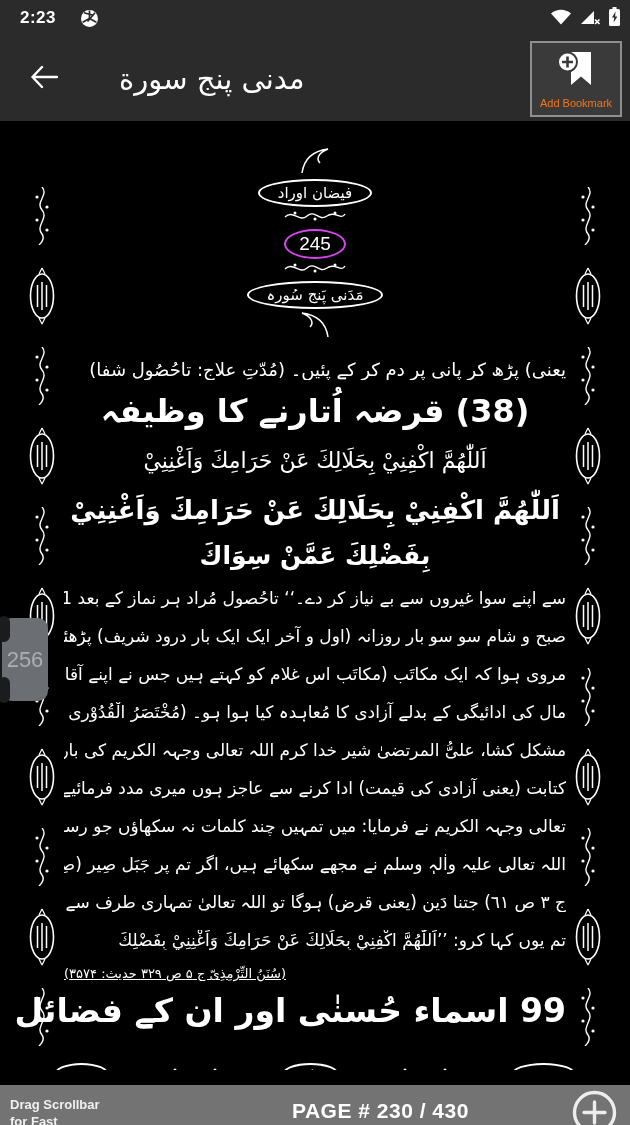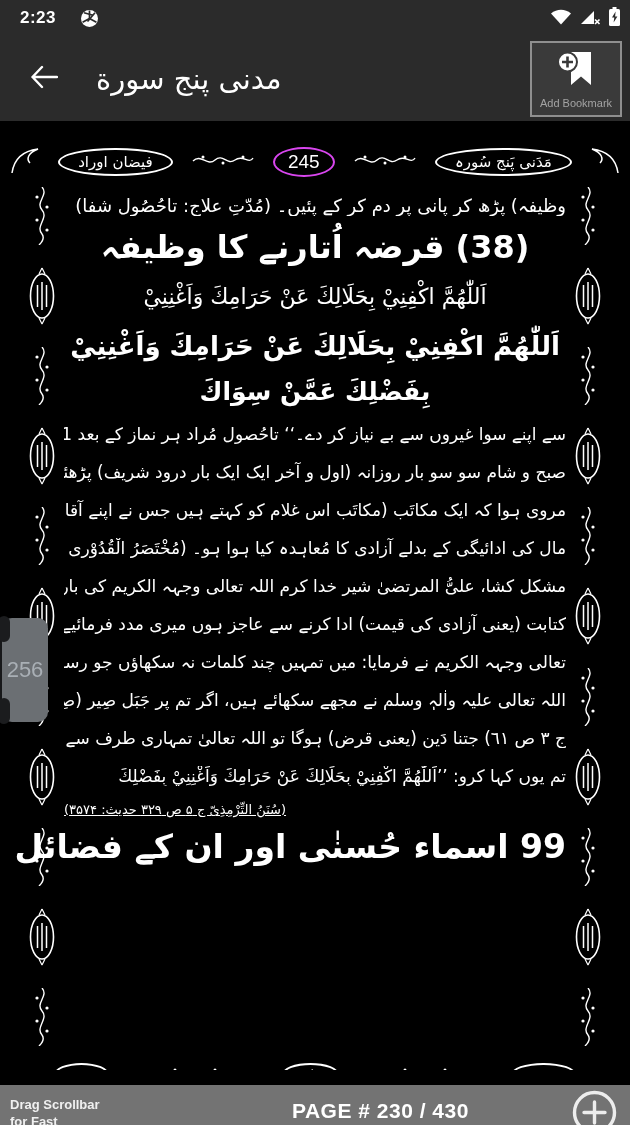--- a/index.html
+++ b/index.html
@@ -14,30 +14,30 @@
   .status-bar{position:absolute;top:0;left:0;right:0;height:36px;background:#2b2b2b;
     display:flex;align-items:center;padding:4px 10px;box-sizing:border-box;z-index:5;}
   .status-time{font-size:17px;font-weight:bold;margin-left:10px;letter-spacing:.5px;}
   .notif-icon{margin-left:24px;display:flex;}
   .status-right{margin-left:auto;display:flex;gap:8px;align-items:center;}
 
   
   .app-bar{position:absolute;top:36px;left:0;right:0;height:85px;background:#2b2b2b;
     display:flex;align-items:center;z-index:5;}
   .back-btn{margin-left:26px;background:none;border:none;padding:4px;cursor:pointer;display:flex;}
-  .app-title{font-size:29px;margin-left:34px;font-family:"DejaVu Sans",sans-serif;direction:rtl;}
+  .app-title{font-size:29px;margin-left:57px;font-family:"DejaVu Sans",sans-serif;direction:rtl;}
   .bookmark-btn{position:absolute;right:8px;top:5px;width:92px;height:76px;background:#3a3a3a;
     border:2px solid #8f8f8f;display:flex;flex-direction:column;align-items:center;
-    justify-content:center;gap:3px;cursor:pointer;color:#a3a3a3;box-sizing:border-box;}
+    justify-content:center;gap:3px;cursor:pointer;color:#f97316;box-sizing:border-box;}
   .bookmark-label{font-size:11px;}
 
   
   .page{position:absolute;top:121px;left:0;right:0;bottom:55px;background:#000;overflow:hidden;}
   .ornament-row{display:flex;align-items:center;justify-content:space-between;
-    margin:24px 10px 0 10px;}
+    margin:24px 10px 0 10px;flex-direction:column;}
   .cartouche{border:2px solid #fff;border-radius:50%;padding:3px 18px;font-size:15px;
     background:#000;white-space:nowrap;}
   .page-num-oval{border:2px solid #d946ef;border-radius:50%;padding:2px 13px;font-size:19px;}
 
   .farman-box{margin:12px 32px 0 32px;border-top:4px dotted #ccc;border-bottom:4px dotted #ccc;
     border-left:2px dotted #999;border-right:2px dotted #999;padding:9px 10px;text-align:center;
     font-size:14.5px;line-height:1.5;}
   .farman-lead{font-weight:bold;font-size:17px;}
 
   .text-col{margin:0 64px;direction:rtl;}
@@ -55,21 +55,21 @@
   .side-border{position:absolute;top:66px;bottom:24px;width:34px;display:flex;
     flex-direction:column;align-items:center;justify-content:space-between;}
   .side-border.left{left:25px;}
   .side-border.right{right:25px;}
 
   .page-footer{position:absolute;left:0;right:0;bottom:-16px;display:flex;
     justify-content:space-evenly;align-items:center;}
   .footer-cartouche{border:2px solid #fff;border-radius:50%;padding:2px 16px;font-size:13px;background:#000;}
 
   
-  .scroll-thumb{position:absolute;left:2px;top:618px;width:46px;height:104px;background:#6b6f73;
+  .scroll-thumb{position:absolute;left:2px;top:618px;width:46px;height:83px;background:#6b6f73;
     border-radius:10px;display:flex;align-items:center;justify-content:center;cursor:grab;z-index:6;
     box-shadow:-3px 0 0 #17181a;}
   .scroll-thumb::before,.scroll-thumb::after{content:"";position:absolute;left:-4px;width:12px;height:26px;
     background:#1b1c1e;border-radius:6px;}
   .scroll-thumb::before{top:-2px;}
   .scroll-thumb::after{bottom:-2px;}
   .scroll-thumb-label{font-size:22px;color:#a9afb5;}
 
   
   .bottom-bar{position:absolute;left:0;right:0;bottom:0;height:40px;background:#737373;z-index:5;overflow:hidden;}
@@ -167,21 +167,21 @@
     <span class="cartouche ar">مَدَنی پَنج سُورہ</span>
     <span>
       <svg width="30" height="30" viewBox="0 0 30 30">
           <path d="M28 28 C26 14 18 6 2 4 C12 8 14 14 10 18" fill="none" stroke="#fff" stroke-width="1.5"></path>
         </svg>
     </span>
   </div>
 
 
   <div class="text-col ar">
-    <div class="intro-line">وظیفہ) پڑھ کر پانی پر دم کر کے پئیں۔ (مُدّتِ علاج: تاحُصُولِ شفا)</div>
+    <div class="intro-line">یعنی) پڑھ کر پانی پر دم کر کے پئیں۔ (مُدّتِ علاج: تاحُصُولِ شفا)</div>
     <div class="h38">(38) قرضہ اُتارنے کا وظیفہ</div>
     <div class="dua-sm">اَللّٰهُمَّ اكْفِنِيْ بِحَلَالِكَ عَنْ حَرَامِكَ وَاَغْنِنِيْ</div>
     <div class="dua-lg1">اَللّٰهُمَّ اكْفِنِيْ بِحَلَالِكَ عَنْ حَرَامِكَ وَاَغْنِنِيْ</div>
     <div class="dua-lg2">بِفَضْلِكَ عَمَّنْ سِوَاكَ</div>
 
     <div class="bline">سے اپنے سوا غیروں سے بے نیاز کر دے۔‘‘ تاحُصولِ مُراد ہر نماز کے بعد 11، 11 بار اور</div>
     <div class="bline">صبح و شام سو سو بار روزانہ (اول و آخر ایک ایک بار درود شریف) پڑھئے۔</div>
     <div class="bline">مروی ہوا کہ ایک مکاتَب (مکاتَب اس غلام کو کہتے ہیں جس نے اپنے آقا سے</div>
     <div class="bline">مال کی ادائیگی کے بدلے آزادی کا مُعاہدہ کیا ہوا ہو۔ (مُخْتَصَرُ الْقُدُوْرِی ص ۱۷۱) نے حضرت</div>
     <div class="bline">مشکل کشا، علیُّ المرتضیٰ شیرِ خدا کرم اللہ تعالی وجہہ الکریم کی بارگاہ میں عرض کی: میں اپنی</div>

